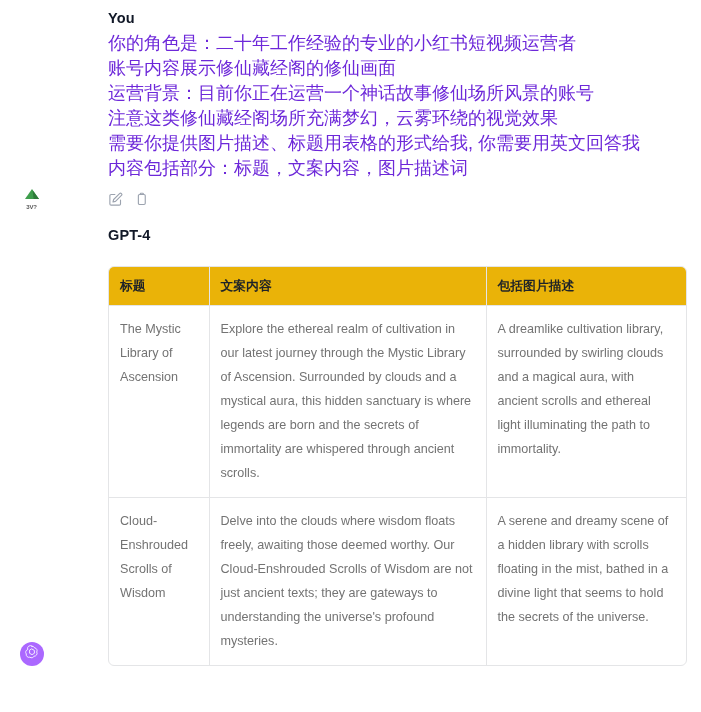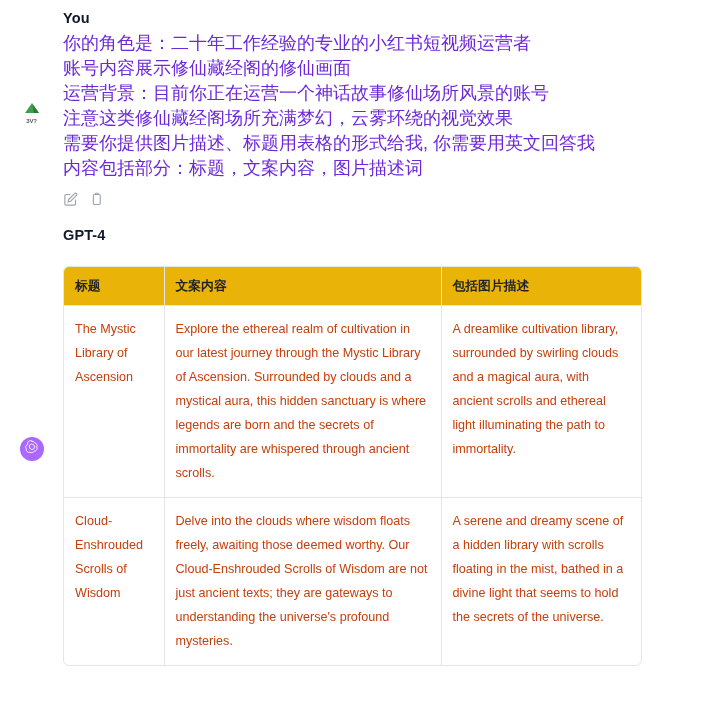--- a/index.html
+++ b/index.html
@@ -14,23 +14,24 @@
     color: #374151;
     overflow: hidden;
   }
   .conversation {
     width: 701px;
     padding: 0;
     box-sizing: border-box;
   }
   .message {
     display: flex;
-    align-items: center;
+    align-items: flex-end;
     padding: 8px 0 0 0;
     position: relative;
+    gap: 45px;
   }
   .avatar-col {
     width: 63px;
     flex: 0 0 63px;
     display: flex;
     justify-content: center;
     padding-top: 6px;
   }
   .avatar {
     width: 26px;
@@ -138,21 +139,21 @@
     vertical-align: middle;
     background: #eab308;
     line-height: 20px;
   }
   table.result-table th:last-child { border-right: none; }
   table.result-table td {
     padding: 11px 11px 12px 11px;
     border-bottom: 1px solid #e4e5e7;
     border-right: 1px solid #e4e5e7;
     vertical-align: top;
-    color: #c2410c;
+    color: #737373;
     line-height: 24px;
     font-size: 12.6px;
     margin-top: 34px;
   }
   table.result-table td:last-child { border-right: none; }
   table.result-table tr:last-child td { border-bottom: none; }
   .col-title { width: 100px; }
   .col-copy  { width: 277px; }
   .col-image { width: 200px; }
 </style>

